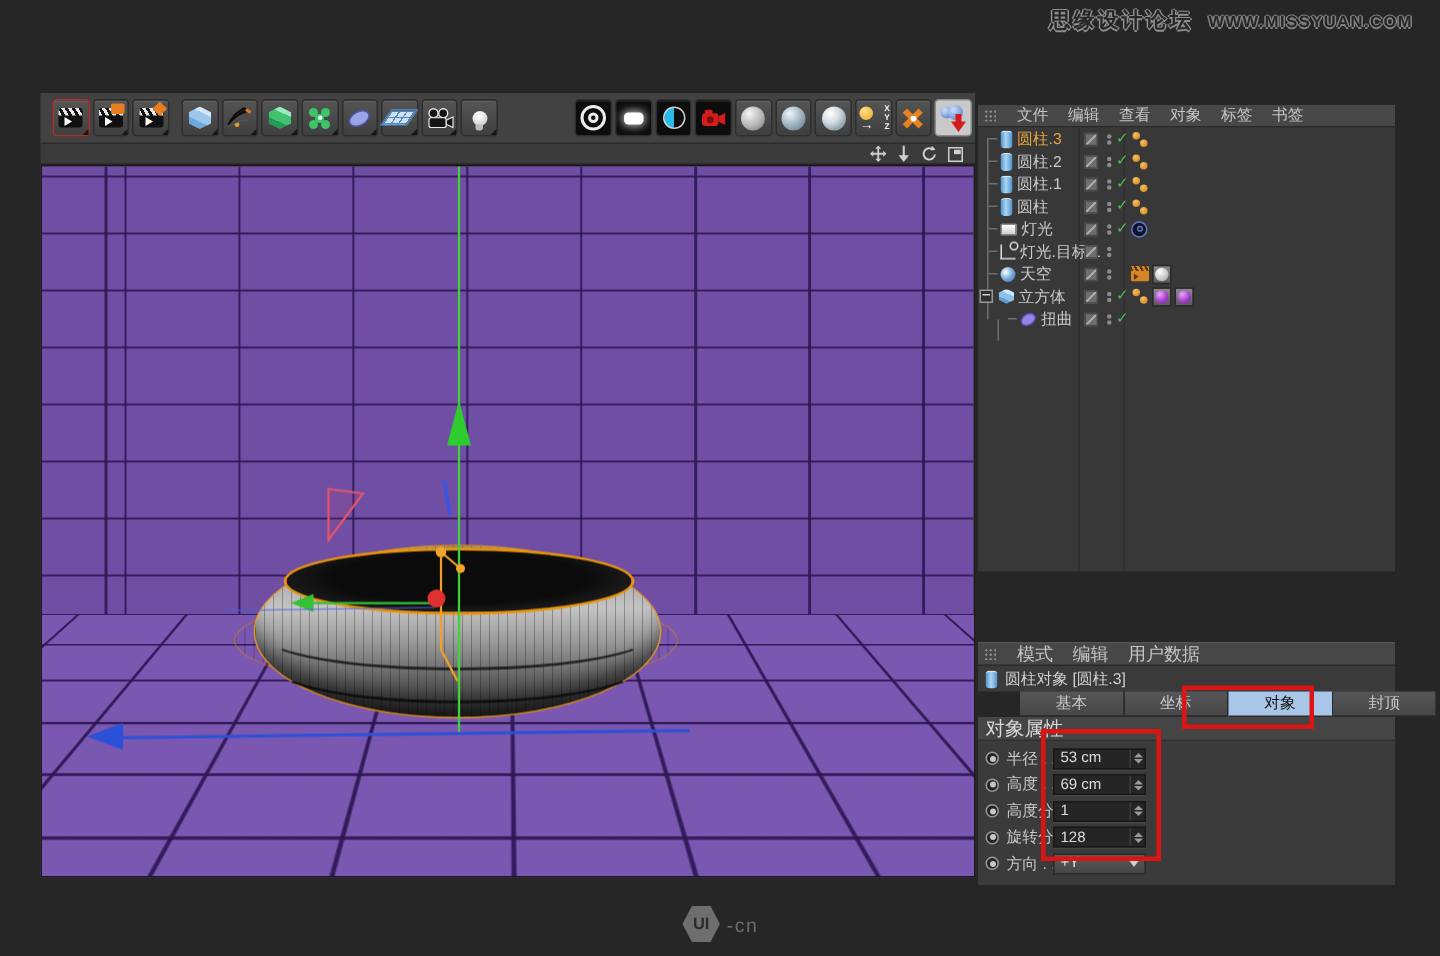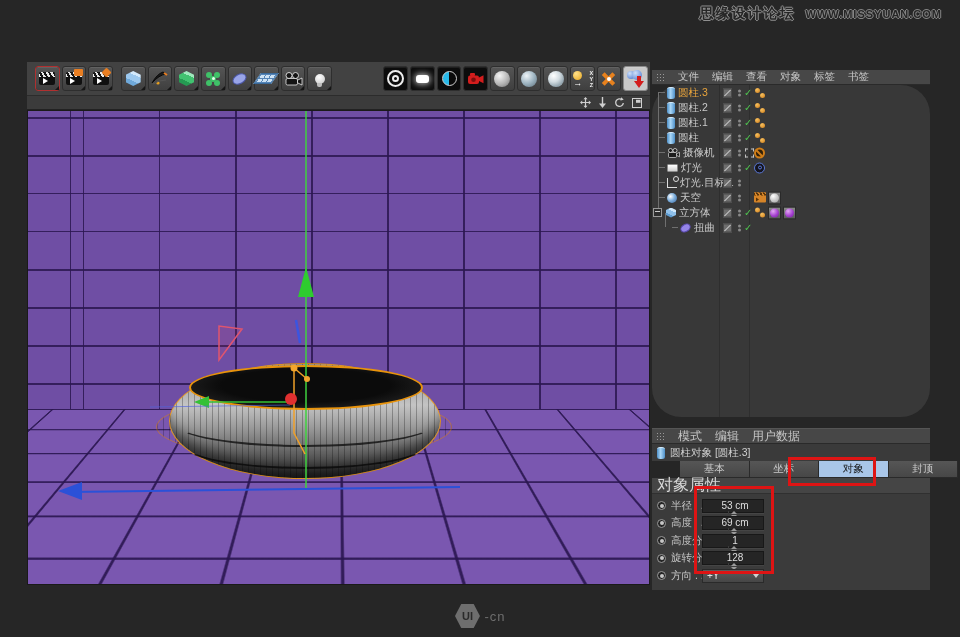--- a/index.html
+++ b/index.html
@@ -112,21 +112,21 @@
     background:conic-gradient(from 0deg,rgba(140,140,140,.18) 0 1deg,transparent 1deg 5deg),
                radial-gradient(ellipse at 50% 45%,#0b0b0b 52%,#1c1c1c 74%,#2f2f2f 100%);}
   .axes{position:absolute;left:0;top:0;}
 
   
   .om-menu{left:652px;top:70px;width:278px;height:15px;background:#474747;border-bottom:1px solid #2a2a2a;
     display:flex;align-items:center;gap:13px;font-size:10.5px;color:#c5c5c5;padding-left:4px;box-sizing:border-box;}
   .gripdots{width:8px;height:8px;background:
     radial-gradient(circle,#9a9a9a 35%,transparent 40%);background-size:3px 3px;margin-right:1px;}
   .menu-item{cursor:pointer;}
-  .om-list{left:652px;top:85px;width:278px;height:332px;background:#383838;box-sizing:border-box;border-radius:29px;}
+  .om-list{left:652px;top:85px;width:278px;height:296px;background:#383838;box-sizing:border-box;}
   .om-list .colsep1,.om-list .colsep2{position:absolute;top:0;bottom:0;border-left:1px solid #2e2e2e;}
   .colsep1{left:67px;} .colsep2{left:97px;}
   .treeline{position:absolute;left:6px;top:7px;height:121px;border-left:1px solid #6f6f6f;}
   .treeline2{position:absolute;left:13px;top:128px;height:14px;border-left:1px solid #6f6f6f;}
   .om-row{position:relative;height:15px;display:flex;align-items:center;font-size:10.5px;color:#c9c9c9;cursor:pointer;}
   .om-row .stub{width:6px;border-top:1px solid #6f6f6f;margin-left:7px;margin-right:2px;flex:none;}
   .om-row.child{padding-left:13px;}
   .om-row .lbl{margin-left:3px;white-space:nowrap;}
   .om-row.selected .lbl{color:#e8a43c;}
   .exp{width:7px;height:7px;border:1px solid #999;background:#2e2e2e;position:relative;margin-left:1px;flex:none;}
@@ -175,29 +175,29 @@
   
   .am-menu{left:652px;top:428px;width:278px;height:16px;background:#474747;border-top:1px solid #555;border-bottom:1px solid #2a2a2a;
     display:flex;align-items:center;gap:13px;font-size:12px;color:#c5c5c5;padding-left:4px;box-sizing:border-box;}
   .am-title{left:652px;top:444px;width:278px;height:17px;background:#3a3a3a;display:flex;align-items:center;gap:5px;
     font-size:10.5px;color:#cfcfcf;padding-left:5px;box-sizing:border-box;}
   .am-tabs{left:680px;top:461px;width:278px;height:17px;display:flex;}
   .am-tab{flex:1;display:flex;align-items:center;justify-content:center;font-size:10.5px;color:#c9c9c9;
     background:linear-gradient(#565656,#474747);border-right:1px solid #2a2a2a;border-bottom:1px solid #2a2a2a;cursor:pointer;}
   .am-tab.sel{background:#a9c6e8;color:#141414;}
   .am-sect{left:652px;top:478px;width:278px;height:16px;background:#454545;display:flex;align-items:center;
-    font-size:16px;color:#d8d8d8;padding-left:5px;box-sizing:border-box;border-bottom:1px solid #303030;}
+    font-size:13px;color:#d8d8d8;padding-left:5px;box-sizing:border-box;border-bottom:1px solid #303030;}
   .am-fields{left:652px;top:494px;width:278px;height:96px;background:#3b3b3b;padding-top:3px;box-sizing:border-box;}
   .am-row{position:relative;height:17.5px;display:flex;align-items:center;padding-left:5px;box-sizing:border-box;}
   .radio{width:9px;height:9px;border-radius:50%;border:1px solid #999;background:#242424;margin-right:5px;
     position:relative;flex:none;box-sizing:border-box;}
   .radio::after{content:"";position:absolute;left:1.5px;top:1.5px;width:4px;height:4px;border-radius:50%;background:#c6c6c6;}
   .flabel{font-size:10.5px;color:#c6c6c6;white-space:nowrap;overflow:hidden;width:44px;}
   .finput{position:absolute;left:50px;top:1.5px;width:62px;height:14px;background:#252525;border:1px solid #181818;
-    box-shadow:0 1px 0 rgba(255,255,255,.05);display:flex;align-items:center;box-sizing:border-box;cursor:text;flex-direction:column;}
+    box-shadow:0 1px 0 rgba(255,255,255,.05);display:flex;align-items:center;box-sizing:border-box;cursor:text;}
   .fval{flex:1;font-size:10px;color:#dedede;padding-left:4px;white-space:nowrap;}
   .spin{width:9px;height:100%;border-left:1px solid #3c3c3c;display:flex;flex-direction:column;
     align-items:center;justify-content:center;gap:1px;cursor:pointer;}
   .spin i{width:0;height:0;border-left:3px solid transparent;border-right:3px solid transparent;}
   .spin .up{border-bottom:3px solid #9a9a9a;} .spin .dn{border-top:3px solid #9a9a9a;}
   .fdrop{position:absolute;left:50px;top:1.5px;width:62px;height:14px;background:linear-gradient(#5a5a5a,#464646);
     border:1px solid #2a2a2a;display:flex;align-items:center;box-sizing:border-box;cursor:pointer;}
   .fdrop .fval{color:#e2e2e2;}
   .fdrop .caret{width:0;height:0;border-left:3.5px solid transparent;border-right:3.5px solid transparent;
     border-top:4px solid #cfcfcf;margin-right:4px;}
@@ -441,39 +441,20 @@
         <i></i>
         <i></i>
       </span>
     <span class="cell chk">✓</span>
     <span class="cell tags">
         <span class="tag-phong"></span>
       </span>
   </div>
   <div class="om-row">
     <span class="stub"></span>
-    <svg class="ic-camS" width="13" height="10">
-        <circle cx="3.5" cy="2.5" r="2" fill="#1c1c1c" stroke="#dcdcdc" stroke-width=".8"></circle>
-        <circle cx="8" cy="2.5" r="2" fill="#1c1c1c" stroke="#dcdcdc" stroke-width=".8"></circle>
-        <rect x="1.5" y="4.5" width="8" height="5" rx="1" fill="#1c1c1c" stroke="#dcdcdc" stroke-width=".7"></rect>
-        <path d="M9.5 5.8l3-1.5v4.5l-3-1.5z" fill="#1c1c1c" stroke="#dcdcdc" stroke-width=".7"></path>
-      </svg>
-    <span class="lbl">摄像机</span>
-    <span class="cell sq"></span>
-    <span class="cell dots2">
-        <i></i>
-        <i></i>
-      </span>
-    <span class="cell chk-dash"></span>
-    <span class="cell tags">
-        <span class="tag-prot"></span>
-      </span>
-  </div>
-  <div class="om-row">
-    <span class="stub"></span>
       <span class="ic-areal"></span>
     <span class="lbl">灯光</span>
     <span class="cell sq"></span>
     <span class="cell dots2">
         <i></i>
         <i></i>
       </span>
     <span class="cell chk">✓</span>
     <span class="cell tags">
         <span class="tag-rings"></span>

